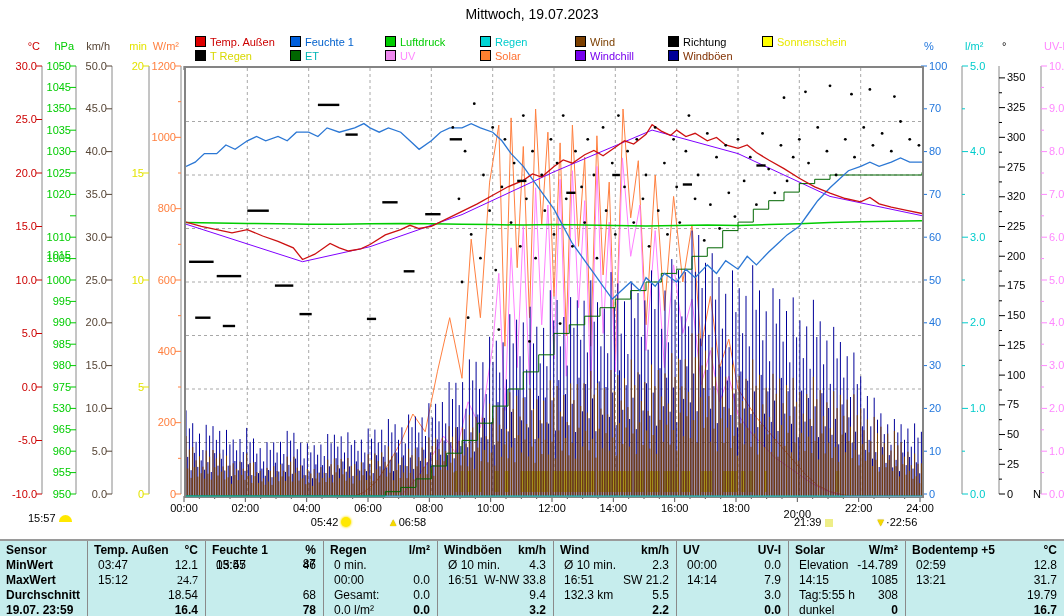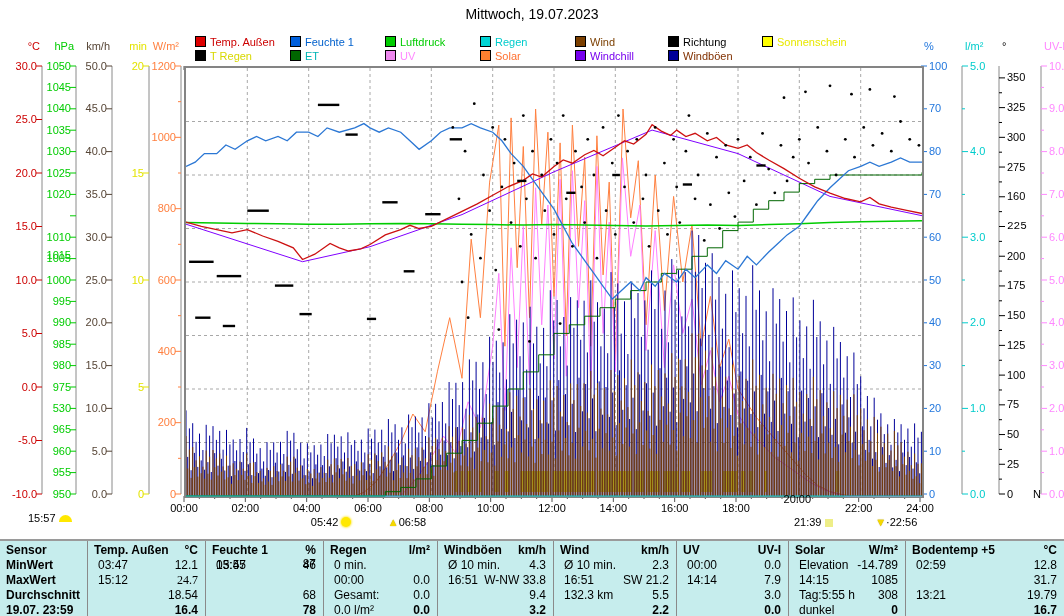--- a/index.html
+++ b/index.html
@@ -267,21 +267,21 @@
       <div class="abs axlab" style="top: 167.5px; color: rgb(204, 0, 0); right: 1027px;">20.0</div>
       <div class="abs axlab" style="top: 221px; color: rgb(204, 0, 0); right: 1027px;">15.0</div>
       <div class="abs axlab" style="top: 274.5px; color: rgb(204, 0, 0); right: 1027px;">10.0</div>
       <div class="abs axlab" style="top: 328px; color: rgb(204, 0, 0); right: 1027px;">5.0</div>
       <div class="abs axlab" style="top: 381.5px; color: rgb(204, 0, 0); right: 1027px;">0.0</div>
       <div class="abs axlab" style="top: 435px; color: rgb(204, 0, 0); right: 1027px;">-5.0</div>
       <div class="abs axlab" style="top: 488.5px; color: rgb(204, 0, 0); right: 1027px;">-10.0</div>
       <div class="abs axhdr" style="top: 40px; color: rgb(0, 204, 0); right: 990px;">hPa</div>
       <div class="abs axlab" style="top: 60.5px; color: rgb(0, 204, 0); right: 993px;">1050</div>
       <div class="abs axlab" style="top: 81.9px; color: rgb(0, 204, 0); right: 993px;">1045</div>
-      <div class="abs axlab" style="top: 103.3px; color: rgb(0, 204, 0); right: 993px;">1040</div>
+      <div class="abs axlab" style="top: 103.3px; color: rgb(0, 204, 0); right: 993px;">1350</div>
       <div class="abs axlab" style="top: 124.7px; color: rgb(0, 204, 0); right: 993px;">1035</div>
       <div class="abs axlab" style="top: 146.1px; color: rgb(0, 204, 0); right: 993px;">1030</div>
       <div class="abs axlab" style="top: 167.5px; color: rgb(0, 204, 0); right: 993px;">1025</div>
       <div class="abs axlab" style="top: 188.9px; color: rgb(0, 204, 0); right: 993px;">1020</div>
       <div class="abs axlab" style="top: 210.3px; color: rgb(0, 204, 0); right: 993px; margin-top: 40px;">1015</div>
       <div class="abs axlab" style="top: 231.7px; color: rgb(0, 204, 0); right: 993px;">1010</div>
       <div class="abs axlab" style="top: 253.1px; color: rgb(0, 204, 0); right: 993px;">1005</div>
       <div class="abs axlab" style="top: 274.5px; color: rgb(0, 204, 0); right: 993px;">1000</div>
       <div class="abs axlab" style="top: 295.9px; color: rgb(0, 204, 0); right: 993px;">995</div>
       <div class="abs axlab" style="top: 317.3px; color: rgb(0, 204, 0); right: 993px;">990</div>
@@ -336,22 +336,22 @@
       <div class="abs axlab" style="top: 146.1px; color: rgb(0, 204, 204); left: 970px;">4.0</div>
       <div class="abs axlab" style="top: 231.7px; color: rgb(0, 204, 204); left: 970px;">3.0</div>
       <div class="abs axlab" style="top: 317.3px; color: rgb(0, 204, 204); left: 970px;">2.0</div>
       <div class="abs axlab" style="top: 402.9px; color: rgb(0, 204, 204); left: 970px;">1.0</div>
       <div class="abs axlab" style="top: 488.5px; color: rgb(0, 204, 204); left: 970px;">0.0</div>
       <div class="abs axhdr" style="top: 40px; color: rgb(0, 0, 0); left: 1002px;">°</div>
       <div class="abs axlab" style="top: 72.3889px; color: rgb(0, 0, 0); left: 1007px;">350</div>
       <div class="abs axlab" style="top: 102.111px; color: rgb(0, 0, 0); left: 1007px;">325</div>
       <div class="abs axlab" style="top: 131.833px; color: rgb(0, 0, 0); left: 1007px;">300</div>
       <div class="abs axlab" style="top: 161.556px; color: rgb(0, 0, 0); left: 1007px;">275</div>
-      <div class="abs axlab" style="top: 191.278px; color: rgb(0, 0, 0); left: 1007px;">160</div>
-      <div class="abs axlab" style="top: 221px; color: rgb(0, 0, 0); left: 1007px; font-family: Liberation Mono, monospace;">225</div>
+      <div class="abs axlab" style="top: 191.278px; color: rgb(0, 0, 0); left: 1007px;">320</div>
+      <div class="abs axlab" style="top: 221px; color: rgb(0, 0, 0); left: 1007px;">225</div>
       <div class="abs axlab" style="top: 250.722px; color: rgb(0, 0, 0); left: 1007px;">200</div>
       <div class="abs axlab" style="top: 280.444px; color: rgb(0, 0, 0); left: 1007px;">175</div>
       <div class="abs axlab" style="top: 310.167px; color: rgb(0, 0, 0); left: 1007px;">150</div>
       <div class="abs axlab" style="top: 339.889px; color: rgb(0, 0, 0); left: 1007px;">125</div>
       <div class="abs axlab" style="top: 369.611px; color: rgb(0, 0, 0); left: 1007px;">100</div>
       <div class="abs axlab" style="top: 399.333px; color: rgb(0, 0, 0); left: 1007px;">75</div>
       <div class="abs axlab" style="top: 429.056px; color: rgb(0, 0, 0); left: 1007px;">50</div>
       <div class="abs axlab" style="top: 458.778px; color: rgb(0, 0, 0); left: 1007px;">25</div>
       <div class="abs axlab" style="top: 488.5px; color: rgb(0, 0, 0); left: 1007px;">0</div>
       <div class="abs axlab" style="top: 488.5px; left: 1033px; color: rgb(0, 0, 0);">N</div>
@@ -524,21 +524,21 @@
       <div class="abs xtick-lab" style="left: 162px; top: 502px;">00:00</div>
       <div class="abs xtick-lab" style="left: 223.333px; top: 502px;">02:00</div>
       <div class="abs xtick-lab" style="left: 284.667px; top: 502px;">04:00</div>
       <div class="abs xtick-lab" style="left: 346px; top: 502px;">06:00</div>
       <div class="abs xtick-lab" style="left: 407.333px; top: 502px;">08:00</div>
       <div class="abs xtick-lab" style="left: 468.667px; top: 502px;">10:00</div>
       <div class="abs xtick-lab" style="left: 530px; top: 502px;">12:00</div>
       <div class="abs xtick-lab" style="left: 591.333px; top: 502px;">14:00</div>
       <div class="abs xtick-lab" style="left: 652.667px; top: 502px;">16:00</div>
       <div class="abs xtick-lab" style="left: 714px; top: 502px;">18:00</div>
-      <div class="abs xtick-lab" style="left: 775.333px; top: 493px;">20:00</div>
+      <div class="abs xtick-lab" style="left: 775.333px; top: 508px;">20:00</div>
       <div class="abs xtick-lab" style="left: 836.667px; top: 502px;">22:00</div>
       <div class="abs xtick-lab" style="left: 898px; top: 502px;">24:00</div>
     </div>
 <div id="annos">
       <div class="abs ann" style="left: 28px; top: 512px;">15:57 <span class="moon-ico"></span></div>
       <div class="abs ann" style="left: 310.8px; top: 516px;">05:42 <span class="sun-ico"></span></div>
       <div class="abs ann" style="left: 387.747px; top: 516px;"><span class="arr">▲</span>06:58</div>
       <div class="abs ann" style="left: 793.933px; top: 516px;">21:39 <span class="sun-dim-ico"></span></div>
       <div class="abs ann" style="left: 875.187px; top: 516px;"><span class="arr">▼</span>·22:56</div>
     </div>
@@ -622,20 +622,20 @@
         <div class="abs tcell tl" style="top: 47px; left: 10px;">Tag:5:55 h</div>
         <div class="abs tcell tr" style="top: 47px;">308</div>
         <div class="abs tcell tl" style="top: 62px; left: 10px;">dunkel</div>
         <div class="abs tcell tr b" style="top: 62px;">0</div>
       </div>
       <div class="abs tcol" style="left: 905px; width: 159px;">
         <div class="abs tcell b tl" style="top: 2px;">Bodentemp +5</div>
         <div class="abs tcell b tr" style="top: 2px;">°C</div>
         <div class="abs tcell tl" style="top: 17px; left: 10px;">02:59</div>
         <div class="abs tcell tr" style="top: 17px;">12.8</div>
-        <div class="abs tcell tl" style="top: 32px; left: 10px; margin-top: 15px;">13:21</div>
+        <div class="abs tcell tl" style="top: 32px; left: 10px;">13:21</div>
         <div class="abs tcell tr" style="top: 32px;">31.7</div>
         <div class="abs tcell tr" style="top: 47px;">19.79</div>
         <div class="abs tcell tr b" style="top: 62px;">16.7</div>
       </div>
     </div>
 
 </div>
 
 </body></html>

